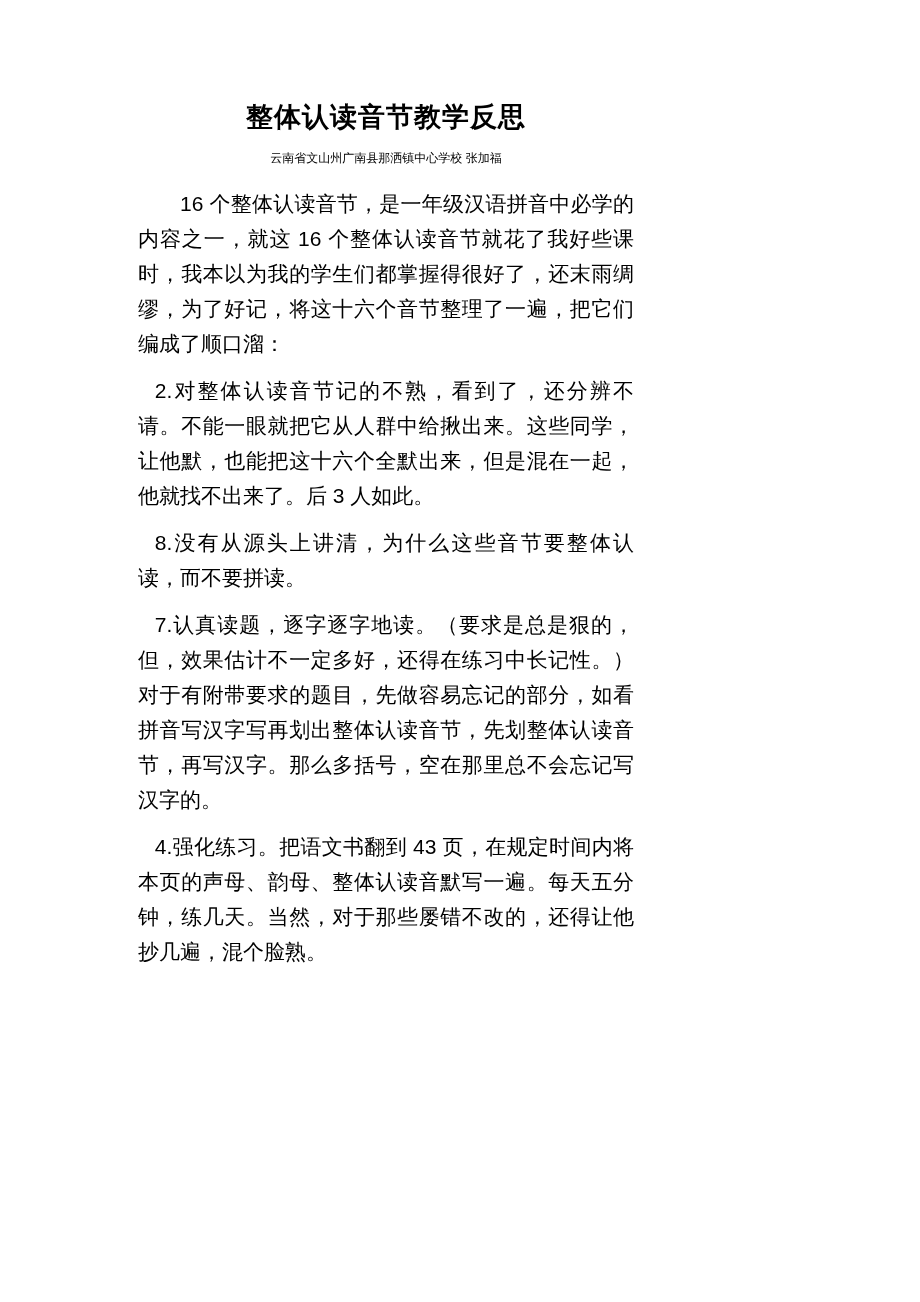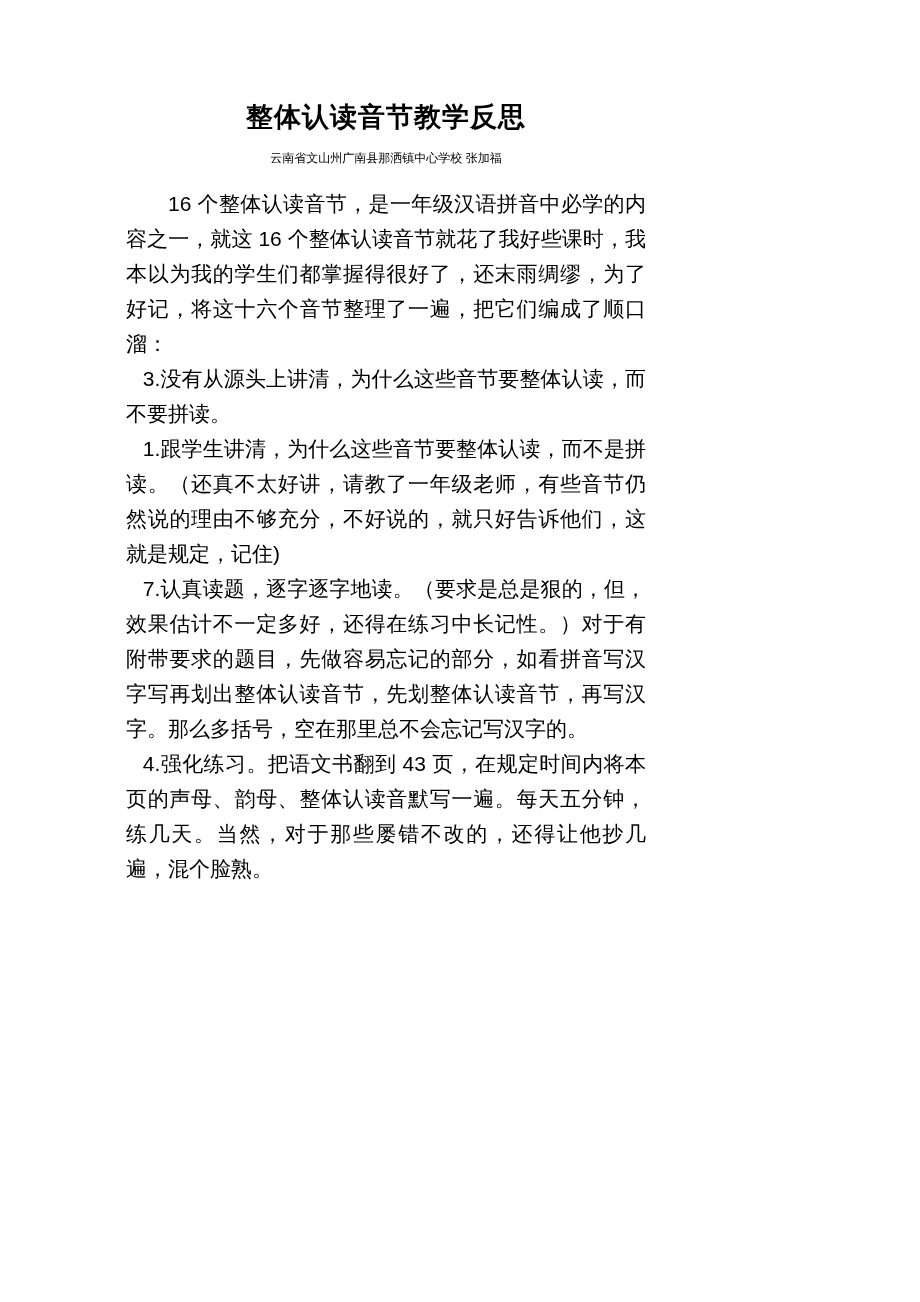--- a/index.html
+++ b/index.html
@@ -30,39 +30,39 @@
     line-height: 38px;
   }
   .doc-byline {
     margin: 0 0 16px 0;
     font-size: 12px;
     font-weight: 400;
     text-align: center;
     line-height: 24px;
   }
   .doc-body p {
-    margin: 0;
+    margin: 12px;
     font-size: 21px;
     line-height: 35px;
     text-align: justify;
     word-break: break-all;
   }
   .indent-lg { text-indent: 2em; }
   .indent-md { text-indent: 1.6em; }
   .indent-sm { text-indent: 0.8em; }
 </style>
 </head>
 <body>
 
 <div class="page">
   <h1 class="doc-title">整体认读音节教学反思</h1>
 
   <div class="doc-byline">云南省文山州广南县那洒镇中心学校  张加福</div>
 
   <div class="doc-body">
     <p class="indent-lg">16 个整体认读音节，是一年级汉语拼音中必学的内容之一，就这 16 个整体认读音节就花了我好些课时，我本以为我的学生们都掌握得很好了，还末雨绸缪，为了好记，将这十六个音节整理了一遍，把它们编成了顺口溜：</p>
-    <p class="indent-sm">3.没有从源头上讲清，为什么这些音节要整体认读，而不要拼读。</p>
-    <p class="indent-sm">1.跟学生讲清，为什么这些音节要整体认读，而不是拼读。（还真不太好讲，请教了一年级老师，有些音节仍然说的理由不够充分，不好说的，就只好告诉他们，这就是规定，记住)</p>
+    <p class="indent-sm">2.对整体认读音节记的不熟，看到了，还分辨不请。不能一眼就把它从人群中给揪出来。这些同学，让他默，也能把这十六个全默出来，但是混在一起，他就找不出来了。后 3 人如此。</p>
+    <p class="indent-sm">8.没有从源头上讲清，为什么这些音节要整体认读，而不要拼读。</p>
     <p class="indent-sm">7.认真读题，逐字逐字地读。（要求是总是狠的，但，效果估计不一定多好，还得在练习中长记性。）对于有附带要求的题目，先做容易忘记的部分，如看拼音写汉字写再划出整体认读音节，先划整体认读音节，再写汉字。那么多括号，空在那里总不会忘记写汉字的。</p>
     <p class="indent-sm">4.强化练习。把语文书翻到 43 页，在规定时间内将本页的声母、韵母、整体认读音默写一遍。每天五分钟，练几天。当然，对于那些屡错不改的，还得让他抄几遍，混个脸熟。</p>
 
   </div>
 </div>
 
 </body></html>

